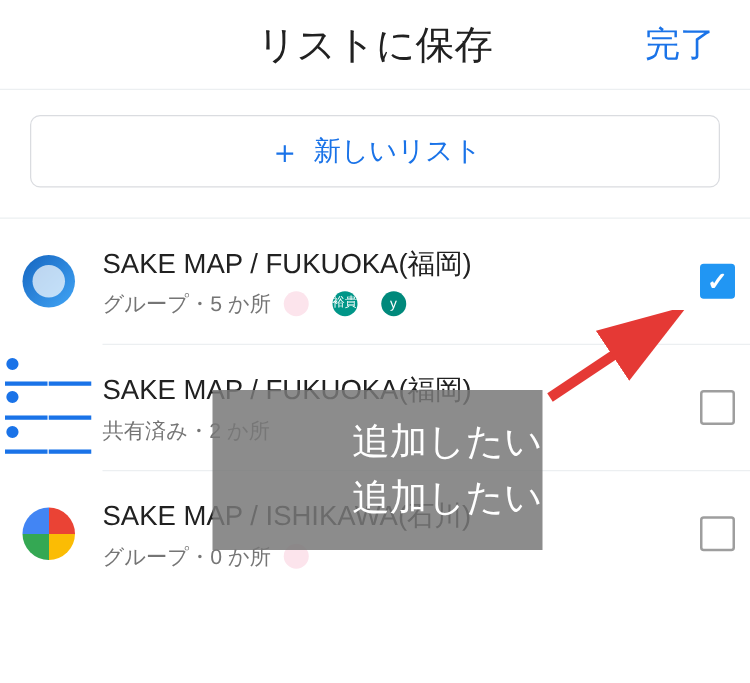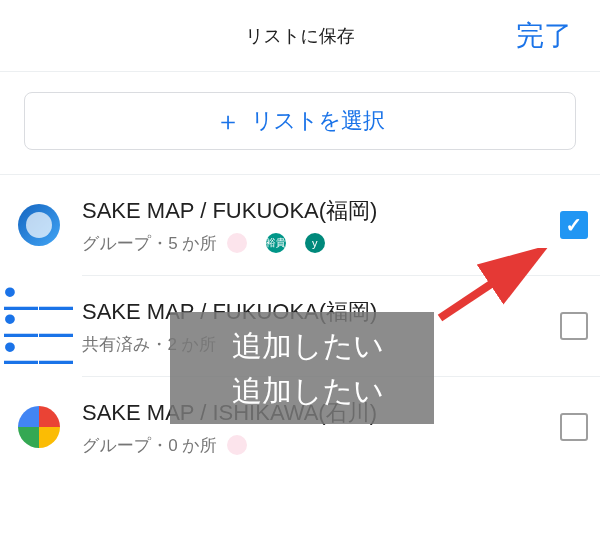--- a/index.html
+++ b/index.html
@@ -15,21 +15,21 @@
     display: flex;
     align-items: center;
     height: 72px;
     border-bottom: 1px solid #eceff1;
     position: relative;
   }
   .header-title {
     position: absolute;
     left: 50%;
     transform: translateX(-50%);
-    font-size: 18px;
+    font-size: 31px;
     font-weight: 500;
     color: #212121;
   }
   .done-btn {
     position: absolute;
     right: 28px;
     font-size: 28px;
     color: #1a73e8;
     font-weight: 500;
     background: none;
@@ -145,27 +145,27 @@
     content:"✓";
     font-size:20px;
     font-weight:700;
   }
   
   .overlay{
     position:absolute;
     left:170px;
     top:312px;
     width:264px;
-    height:112px;
+    height:128px;
     background:rgba(120,120,120,0.85);
     color:#fff;
     font-size:30px;
     display:flex;
     align-items:center;
-    justify-content:center;
+    justify-content:flex-end;
     text-align:center;
     line-height:1.5;
     pointer-events:none;
     padding-left:12px;
   }
   .arrow{
     position:absolute;
     left:430px;
     top:248px;
     width:120px;
@@ -177,21 +177,21 @@
 <body>
 
 <div class="header">
   <div class="header-title">リストに保存</div>
   <button class="done-btn">完了</button>
 </div>
 
 <div class="new-list-wrap">
   <button class="new-list-btn">
     <span class="plus">＋</span>
-    <span>リストを選択</span>
+    <span>新しいリスト</span>
   </button>
 </div>
 
 <div class="list">
 
   <div class="row">
     <div class="icon">
         <div class="avatar-circle"></div>
       </div>
     <div class="content">

